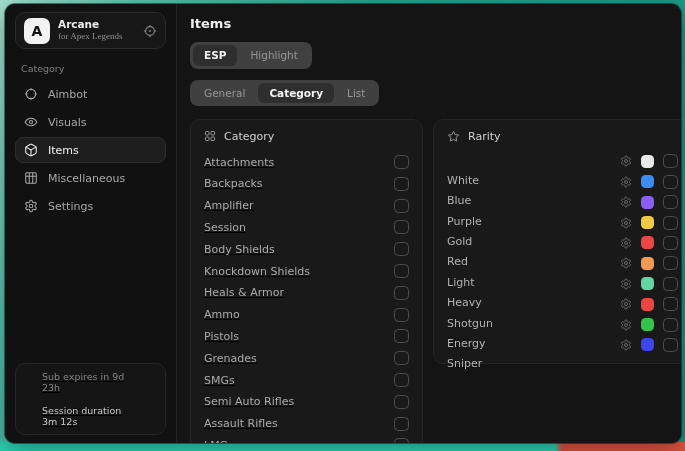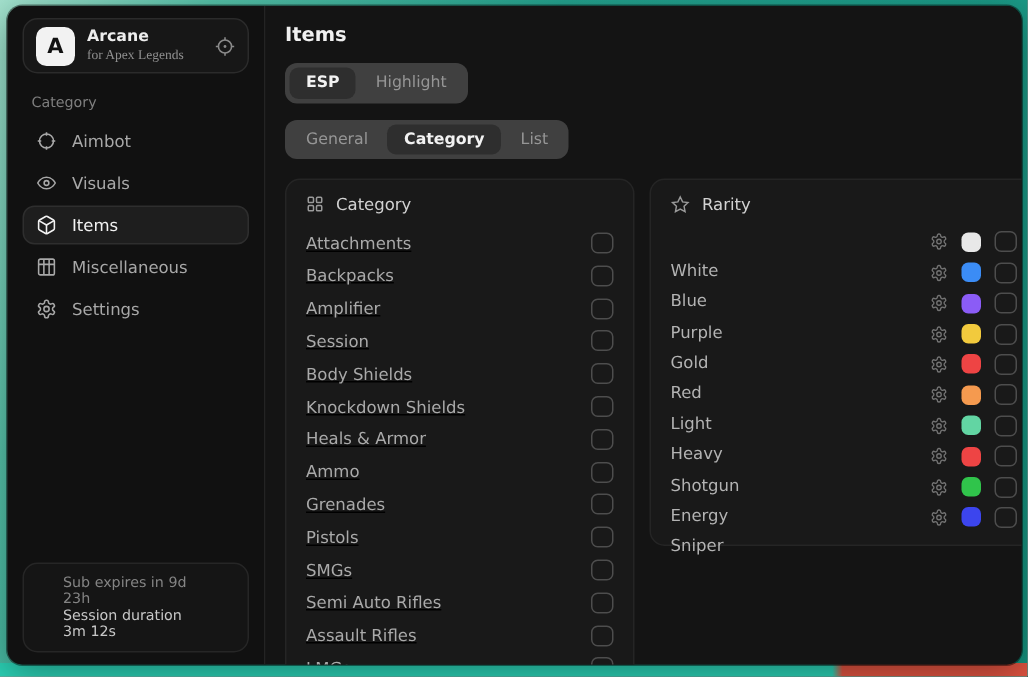--- a/index.html
+++ b/index.html
@@ -43,21 +43,21 @@
   .nav-item {
     display:flex; align-items:center; gap:10px; height:26px; margin-bottom:2px;
     padding:0 8px; border-radius:8px; color:#a8a8a8; font-size:11px;
     border:1px solid transparent; cursor:default;
   }
   .nav-item.active { background:#1e1e1e; border-color:#2e2e2e; color:#f2f2f2; }
   .icon { display:inline-flex; align-items:center; justify-content:center; }
   .icon svg { display:block; }
   .sub-card {
     margin-top:auto; border:1px solid #262626; background:#151515;
-    border-radius:10px; padding:7px 26px; display:flex; flex-direction:column; gap:0;
+    border-radius:10px; padding:7px 26px; display:flex; flex-direction:column; gap:12px;text-decoration:underline;
   }
   .sub-line1 { color:#848484; font-size:9.5px; }
   .sub-line2 { color:#c7c7c7; font-size:9.5px; }
   
   .main { flex:1; padding:12px 13px; display:flex; flex-direction:column; background:#141414; }
   .page-title { color:#f0f0f0; font-size:13px; font-weight:bold; }
   .seg {
     margin-top:11px; display:inline-flex; align-self:flex-start;
     background:#404040; border-radius:8px; padding:3px; gap:2px;
   }
@@ -224,25 +224,25 @@
             </div>
             <div class="cat-row">
               <span class="cat-label">Heals &amp; Armor</span>
               <span class="checkbox"></span>
             </div>
             <div class="cat-row">
               <span class="cat-label">Ammo</span>
               <span class="checkbox"></span>
             </div>
             <div class="cat-row">
+              <span class="cat-label">Pistols</span>
+              <span class="checkbox"></span>
+            </div>
+            <div class="cat-row">
               <span class="cat-label">Grenades</span>
-              <span class="checkbox"></span>
-            </div>
-            <div class="cat-row">
-              <span class="cat-label">Pistols</span>
               <span class="checkbox"></span>
             </div>
             <div class="cat-row">
               <span class="cat-label">SMGs</span>
               <span class="checkbox"></span>
             </div>
             <div class="cat-row">
               <span class="cat-label">Semi Auto Rifles</span>
               <span class="checkbox"></span>
             </div>

